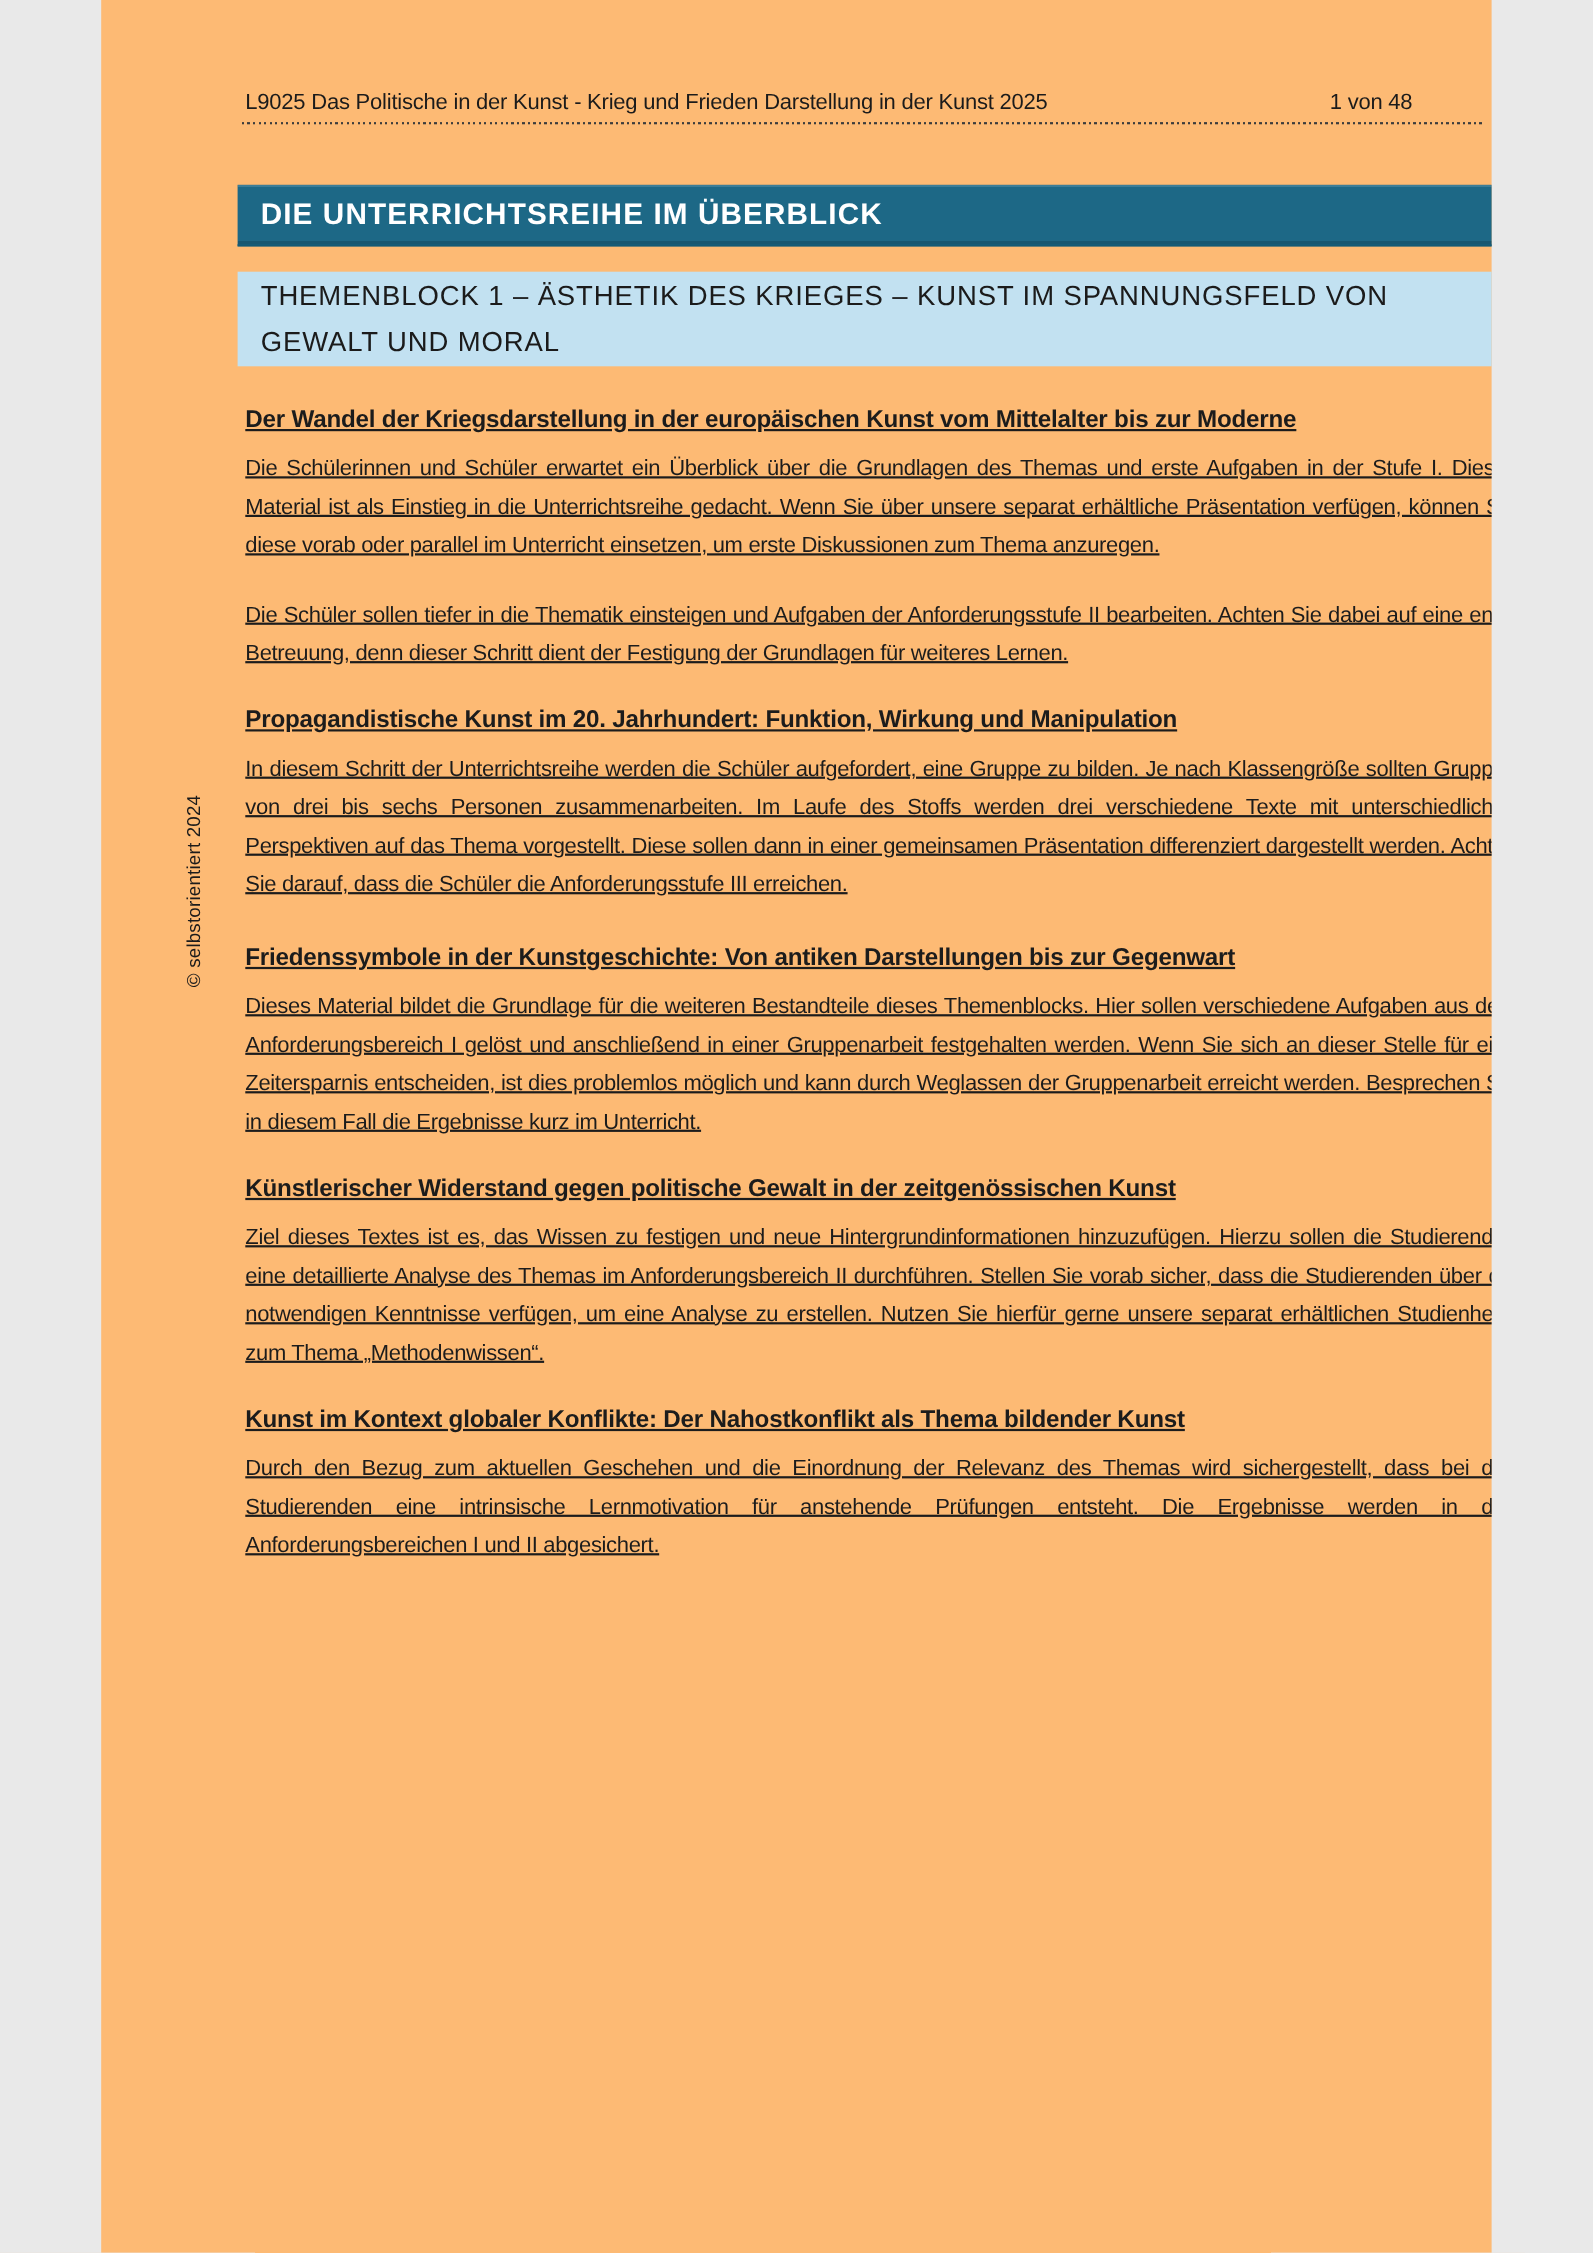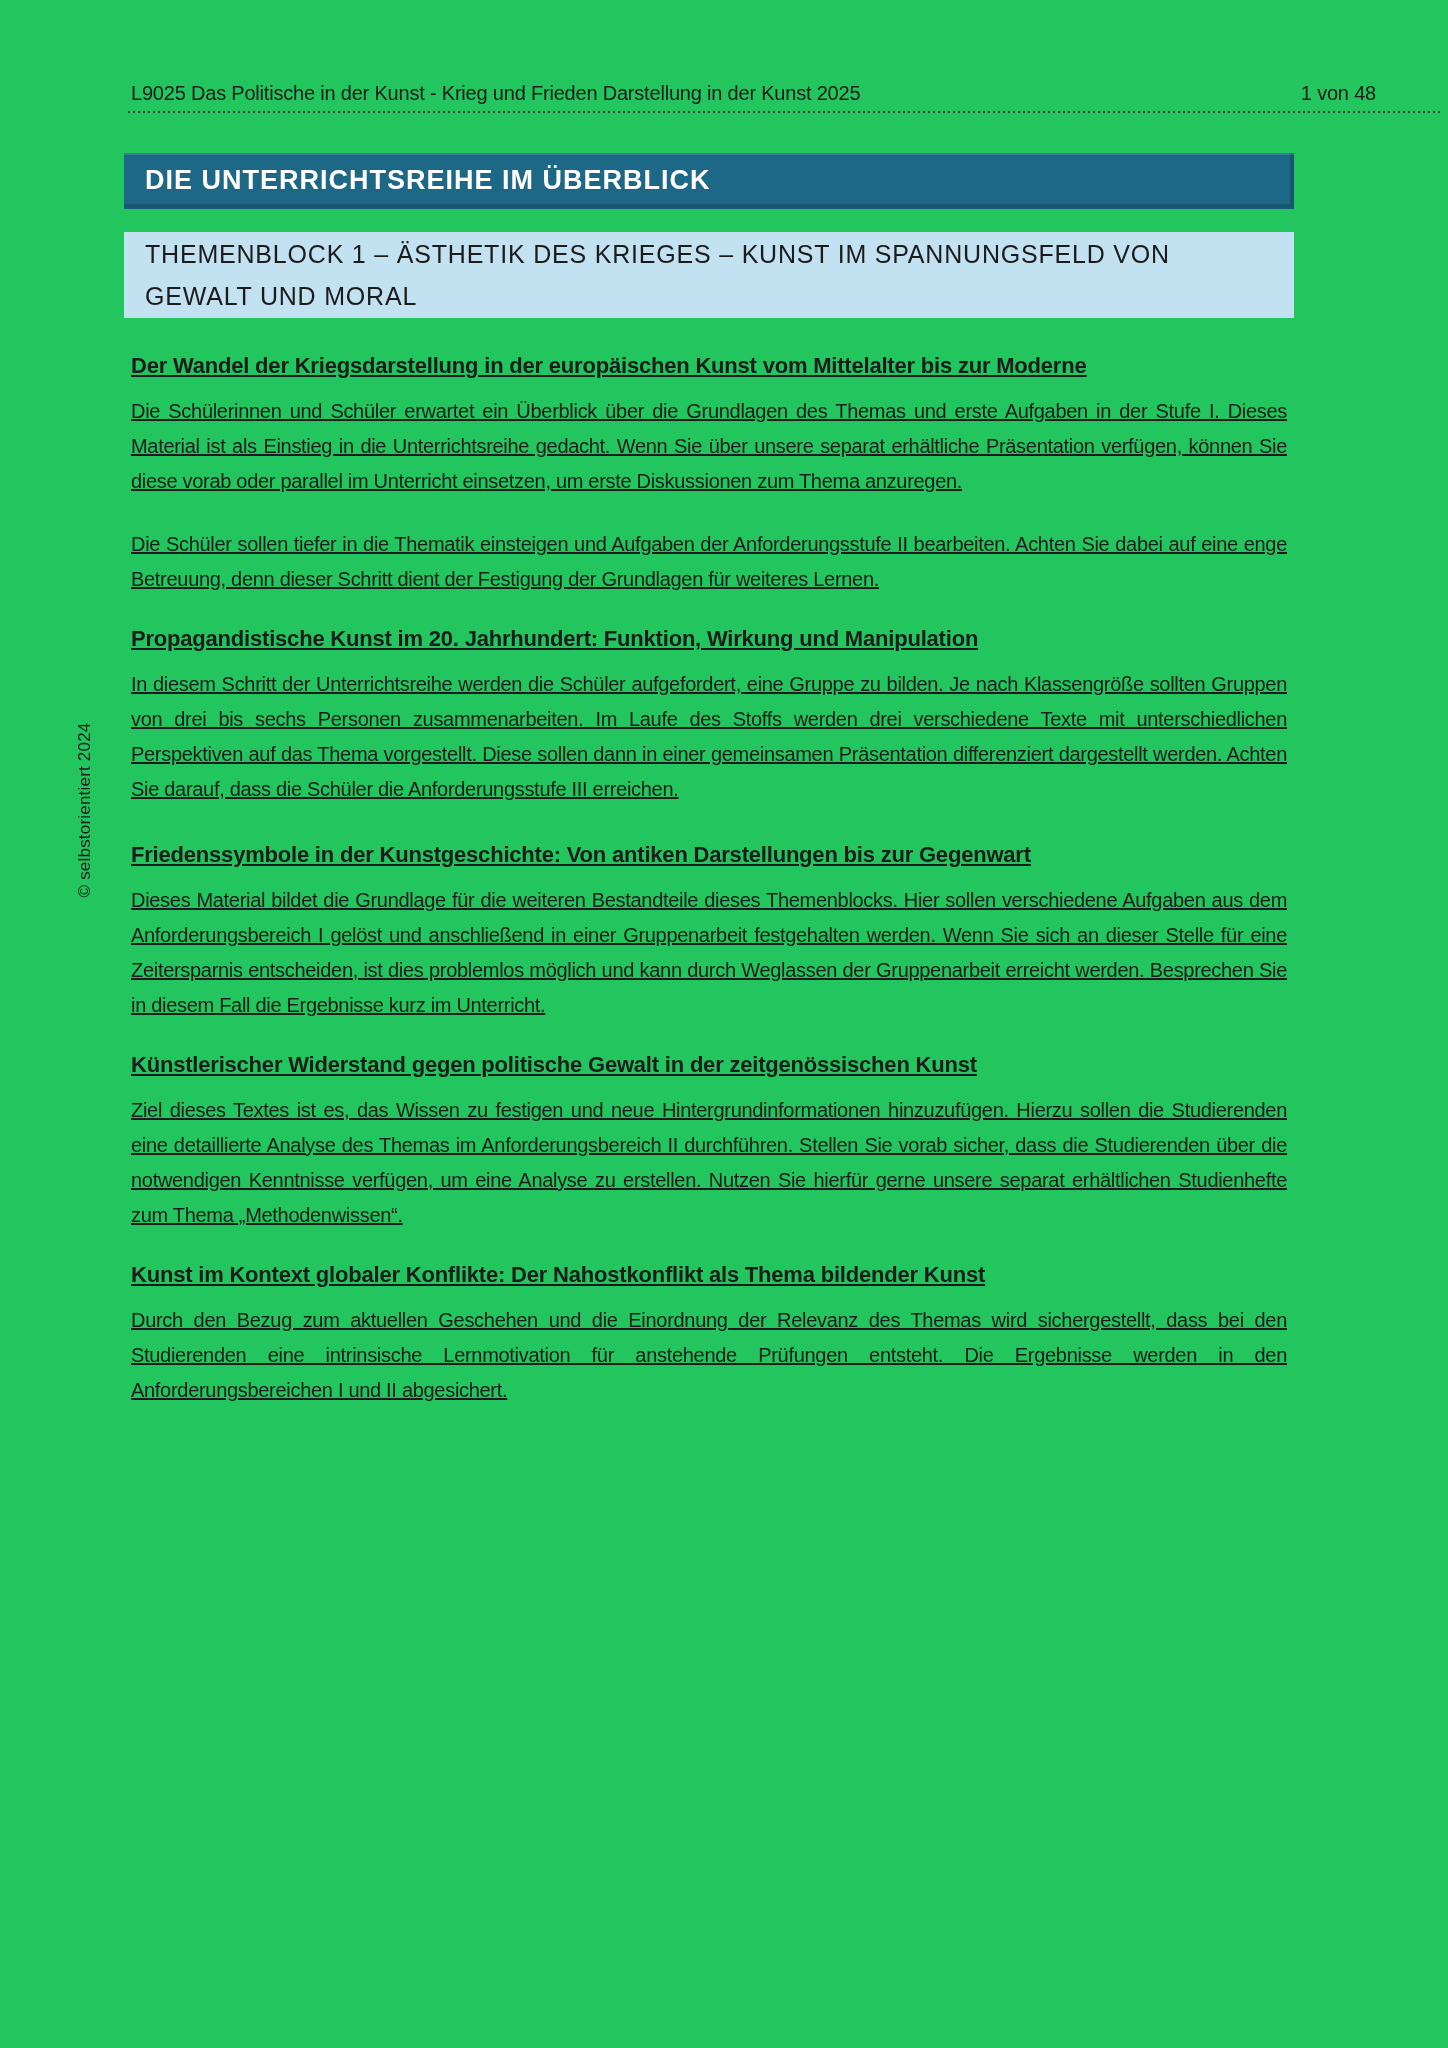--- a/index.html
+++ b/index.html
@@ -1,41 +1,41 @@
 <!DOCTYPE html>
 <html lang="de"><head>
 <meta charset="utf-8">
 <style>
   html,body{margin:0;padding:0;background:#e9e9e9;}
   .page{
     position:relative;
-    width:1448px;height:2048px;
+    width:1264px;height:2048px;
     margin:0 auto;
-    background:#22c55e;
+    background:#fdba74;
     font-family:"Liberation Sans", sans-serif;
     color:#1c1c1c;
     overflow:hidden;
   }
   
   .doc-header{
     position:absolute;
     left:131px;right:72px;top:82px;
     display:flex;justify-content:space-between;align-items:baseline;
     font-size:20px;letter-spacing:-0.2px;color:#1b1b1b;
   }
   .header-rule{
     position:absolute;
     left:128px;right:6px;top:111px;
     height:2px;
     background-image:repeating-linear-gradient(to right,#3c3c3c 0 2px,transparent 2px 5px);
   }
   
   .content{
     position:absolute;
-    left:131px;top:153px;
+    left:131px;top:168px;
     width:1156px;
   }
   .banner-dark{
     margin:0 -7px 23px -7px;
     background:#1d6886;
     box-shadow:inset 0 2px 0 rgba(255,255,255,.14), inset -4px -3px 0 rgba(0,0,0,.16);
     border-bottom:2px solid #155a74;
     color:#ffffff;
     font-weight:700;
     font-size:27px;

